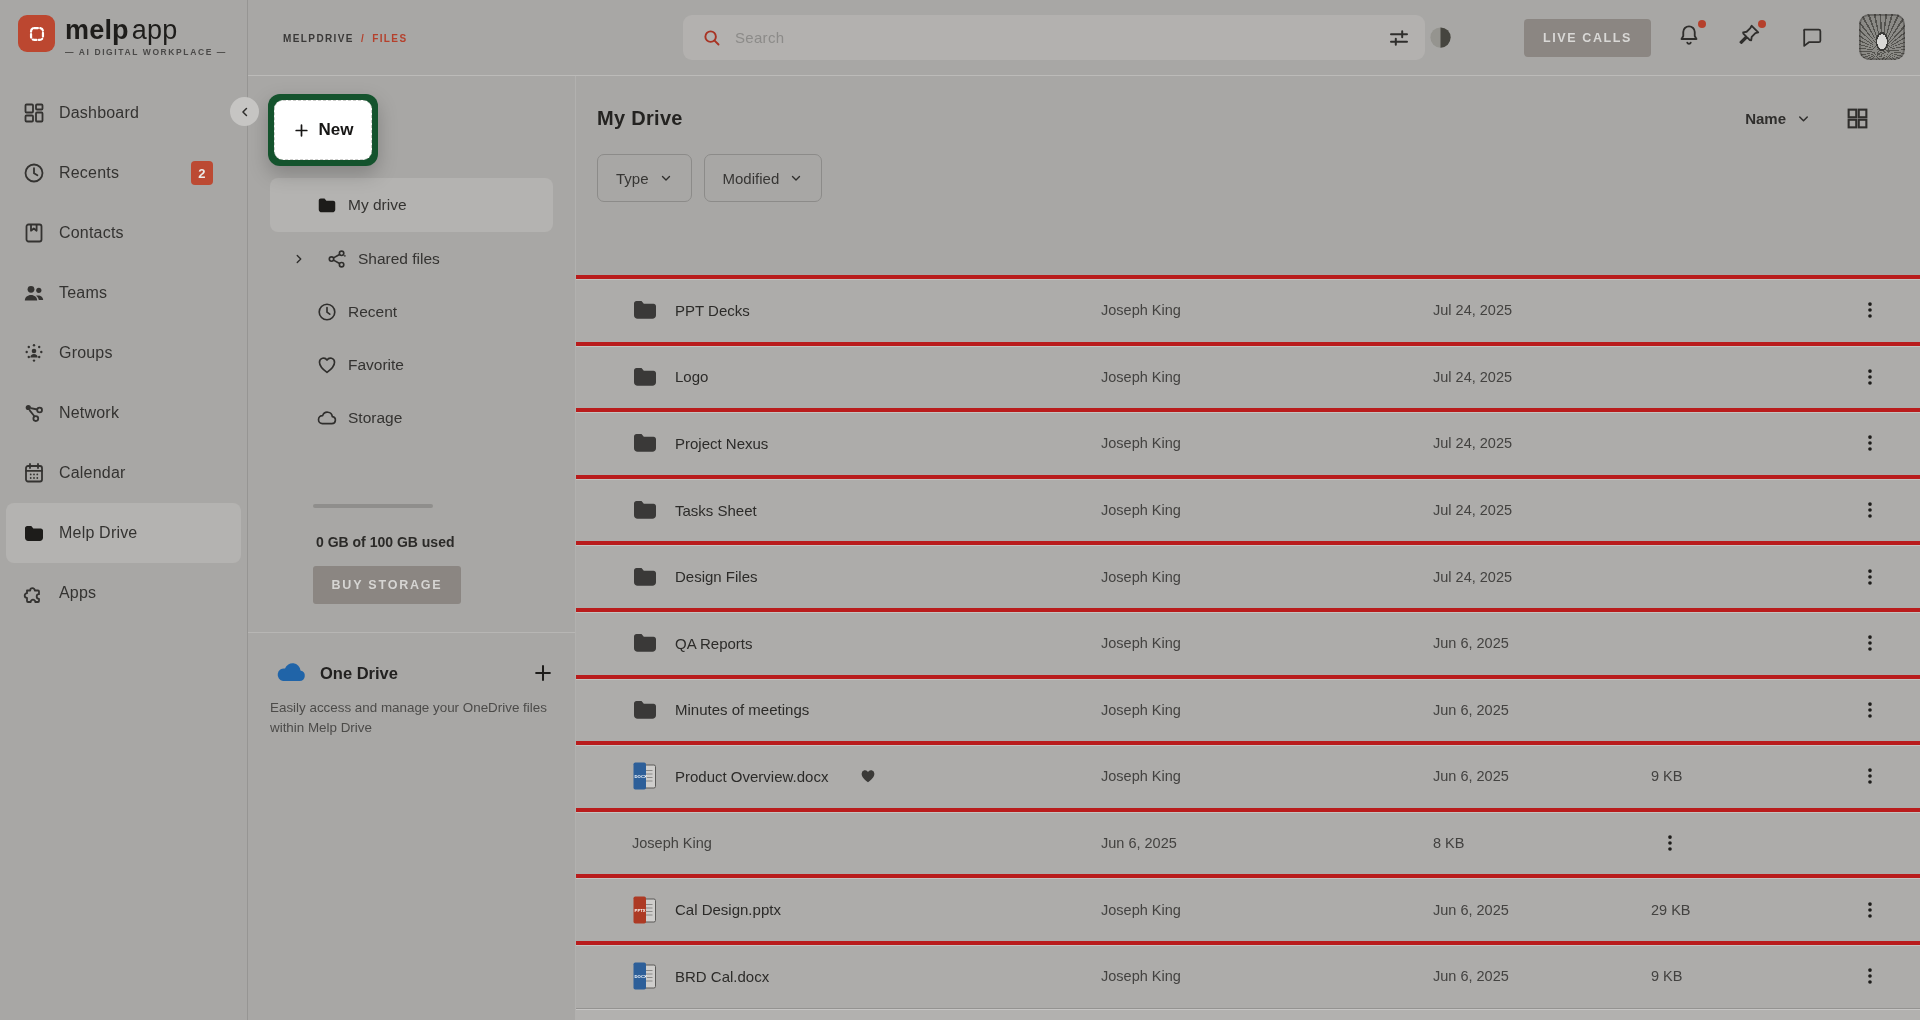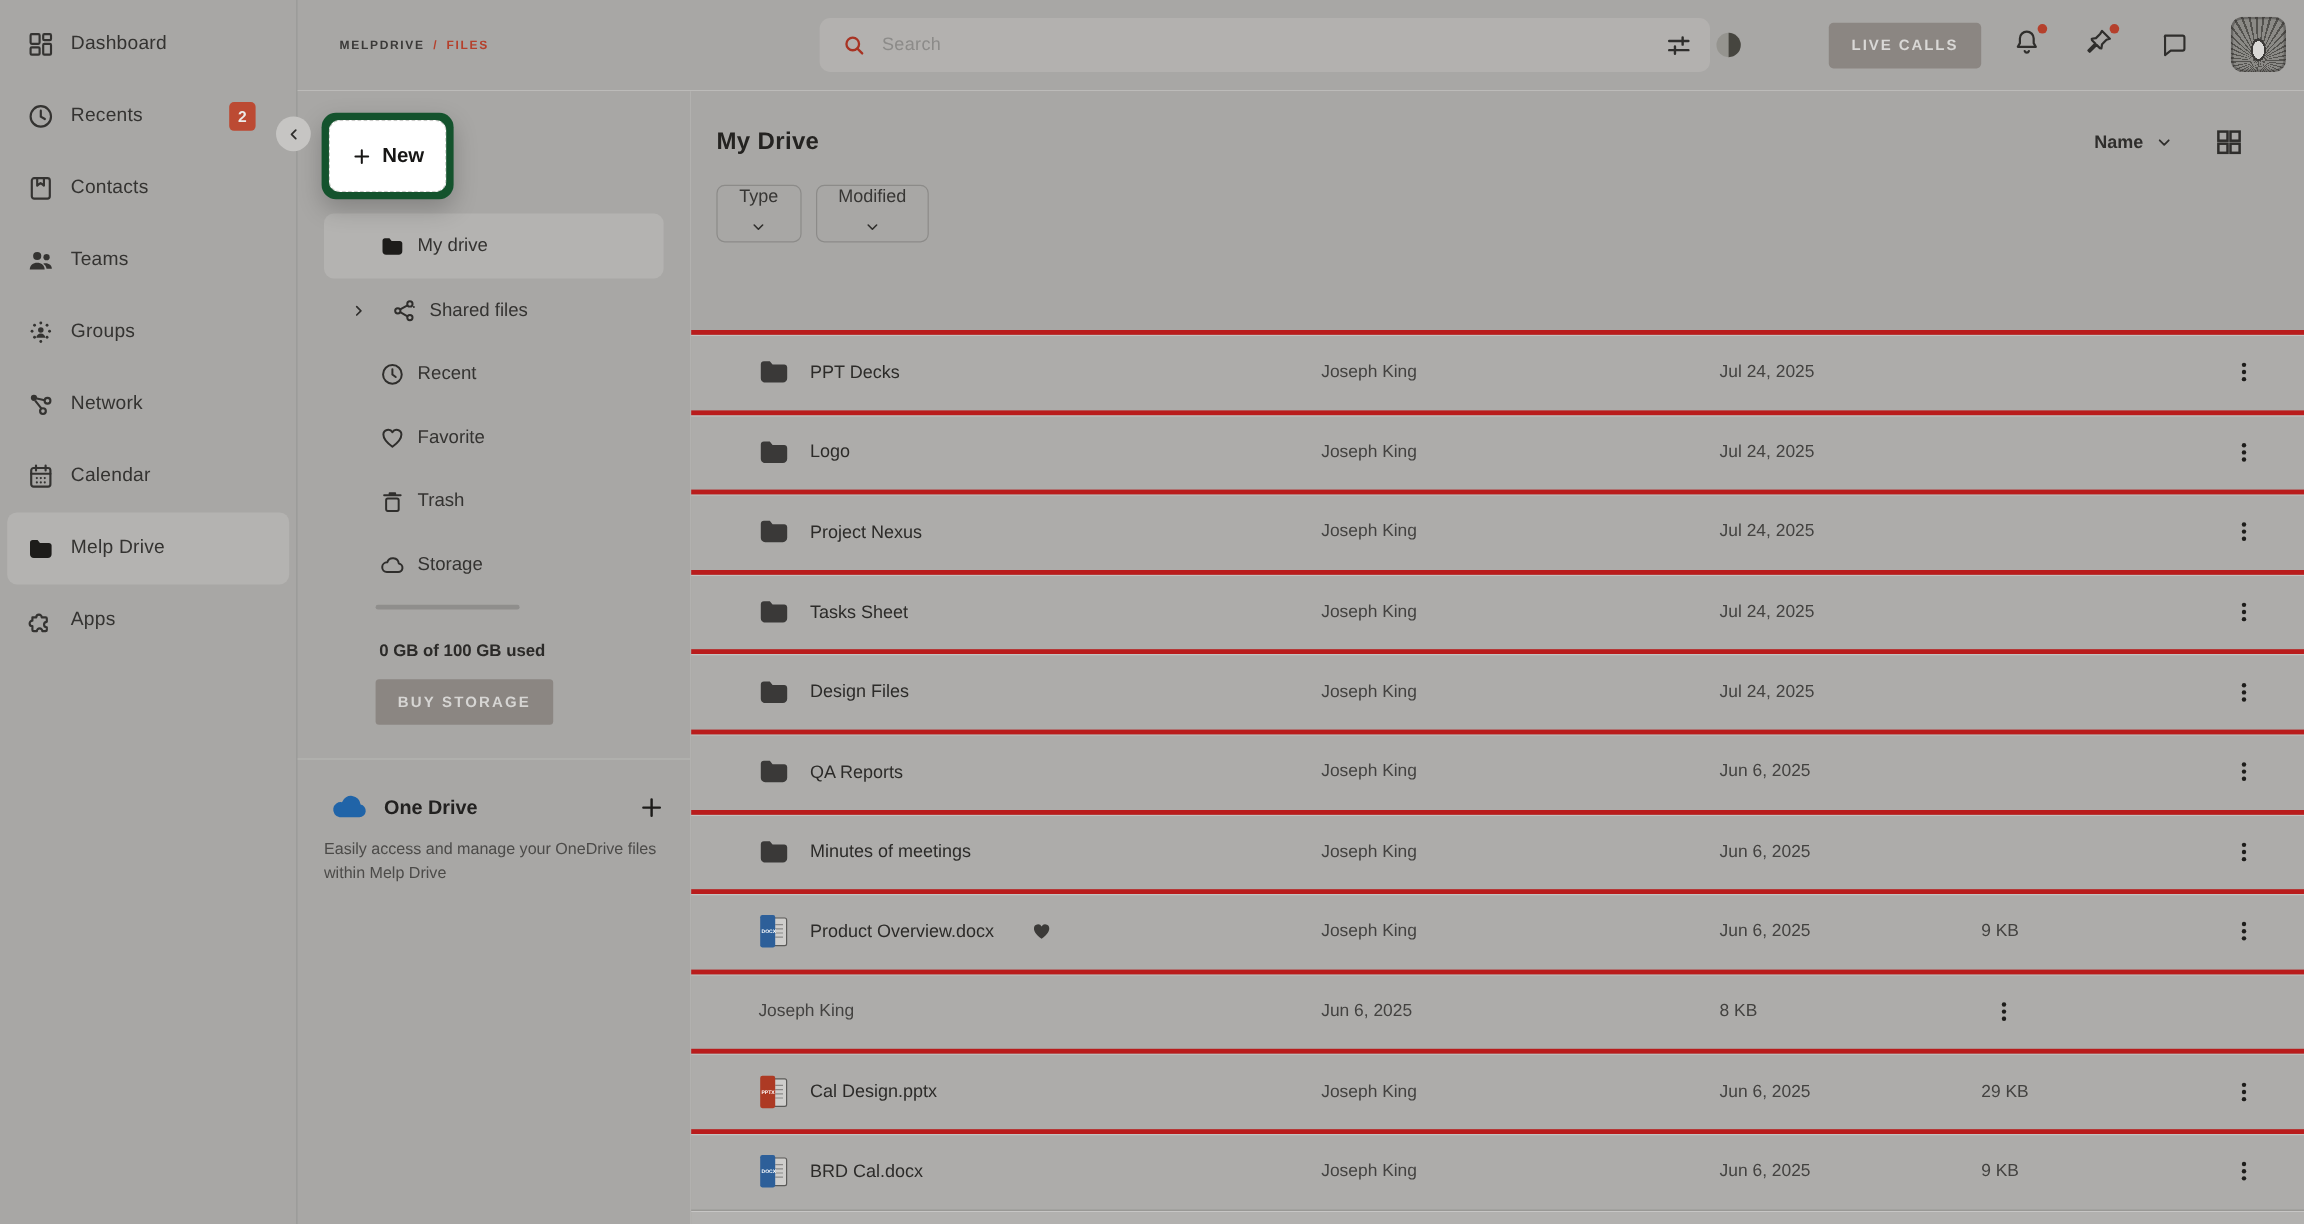--- a/index.html
+++ b/index.html
@@ -144,21 +144,21 @@
   .content-head h1 { font-size:20px; font-weight:700; color:#242321; letter-spacing:.3px; }
   .sort-group { display:flex; align-items:center; gap:10px; }
   .sort-label { font-size:15px; font-weight:600; color:#2f2e2c; cursor:pointer; }
   .view-toggle { margin-left:24px; width:25px; height:25px; display:flex; cursor:pointer; }
 
   .chips { margin-top:23px; padding-left:21px; display:flex; gap:12px; }
   .chip {
     height:48px; padding:0 18px; background:transparent; cursor:pointer;
     border:1px solid #8c8b89; border-radius:7px;
     display:flex; align-items:center; gap:10px;
-    font-family:inherit; font-size:15px; font-weight:500; color:#373634;flex-direction:column;
+    font-family:inherit; font-size:15px; font-weight:500; color:#373634;
   }
 
   .file-list { margin-top:73px; }
   .file-row {
     height:66.6px; background:#adacaa;
     border-top:4px solid #b91c1c; box-shadow: inset 0 1px 0 rgba(255,255,255,.28);
     display:grid; grid-template-columns:469px 332px 218px 200px 1fr;
     align-items:center; padding-left:56px; cursor:pointer;
   }
   .name-cell { display:flex; align-items:center; gap:17px; min-width:0; }
@@ -174,20 +174,31 @@
     height:12px; background:#b2b1af;
     border-top:1px solid #949391; box-shadow: inset 0 1px 0 rgba(255,255,255,.28);
   }
 </style>
 </head>
 <body>
 
 <div class="shell">
 
   <aside class="sidebar">
+    <div class="logo">
+      <span class="logo-mark">
+        <svg width="22" height="22" viewBox="0 0 24 24">
+            <rect x="5.5" y="5.5" width="13" height="13" rx="3.5" fill="none" stroke="#ffffff" stroke-width="2.4" stroke-dasharray="4 2.6" stroke-linecap="round"></rect>
+          </svg>
+      </span>
+      <div>
+        <div class="brand"><span class="b">melp</span><span class="l">app</span></div>
+        <div class="tagline">— AI DIGITAL WORKPLACE —</div>
+      </div>
+    </div>
 
     <nav class="side-nav">
       <div class="side-item">
         <span class="ic">
             <svg viewBox="0 0 24 24" fill="none" stroke="#343331" stroke-width="1.8" stroke-linejoin="round">
               <rect x="3.5" y="3.5" width="7.5" height="8" rx="1"></rect>
               <rect x="14" y="3.5" width="6.5" height="5" rx="1"></rect>
               <rect x="3.5" y="14.5" width="7.5" height="6" rx="1"></rect>
               <rect x="14" y="11.5" width="6.5" height="9" rx="1"></rect>
             </svg>
@@ -397,29 +408,20 @@
           <div class="drive-item">
             <span class="ic">
                 <svg viewBox="0 0 24 24" fill="none" stroke="#2f2e2c" stroke-width="1.8" stroke-linejoin="round">
                   <path d="M12 20C5.6 15.4 3.8 11.6 3.8 8.9a4.4 4.4 0 0 1 8.2-2.2A4.4 4.4 0 0 1 20.2 8.9c0 2.7-1.8 6.5-8.2 11.1z"></path>
                 </svg>
               </span>
             <span>Favorite</span>
           </div>
           <div class="drive-item">
             <span class="ic">
-                <svg viewBox="0 0 24 24" fill="none" stroke="#2f2e2c" stroke-width="1.8" stroke-linecap="round" stroke-linejoin="round">
-                  <path d="M4.5 6.2h15M9.5 6V4.5h5V6"></path>
-                  <rect x="6.3" y="9.2" width="11.4" height="11.3" rx="1.5"></rect>
-                </svg>
-              </span>
-            <span>Trash</span>
-          </div>
-          <div class="drive-item">
-            <span class="ic">
                 <svg viewBox="0 0 24 24" fill="none" stroke="#2f2e2c" stroke-width="1.8" stroke-linejoin="round">
                   <path d="M7 18.2h10.2a3.9 3.9 0 0 0 .6-7.76A5.4 5.4 0 0 0 7.3 9.4 3.75 3.75 0 0 0 7 18.2z"></path>
                 </svg>
               </span>
             <span>Storage</span>
           </div>
         </nav>
 
         <div class="storage-track"></div>
         <div class="storage-text">0 GB of 100 GB used</div>

